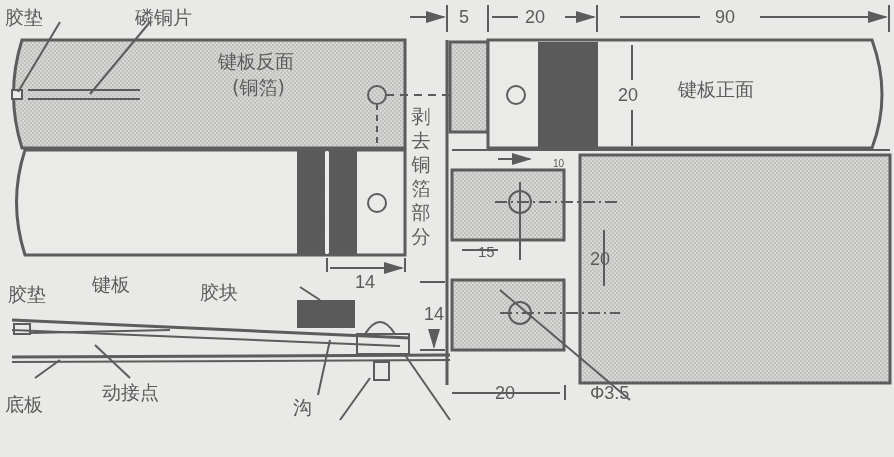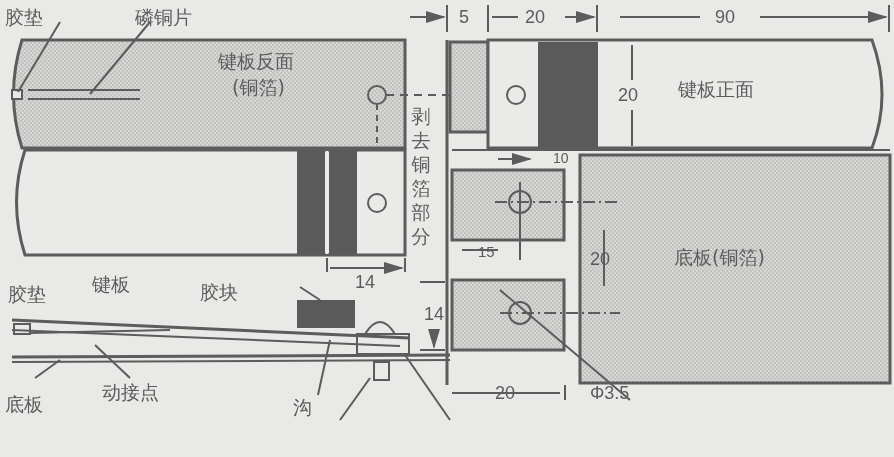--- a/index.html
+++ b/index.html
@@ -122,23 +122,22 @@
   <div>部</div>
   <div>分</div>
 </div>
 
 <span class="num" style="left:459px;top:8px">5</span>
 <span class="num" style="left:525px;top:8px">20</span>
 <span class="num" style="left:715px;top:8px">90</span>
 
 <span class="num" style="left:618px;top:86px">20</span>
 <span class="lbl" style="left:678px;top:80px">键板正面</span>
-<span class="num" style="left:553px;top:151px;font-size:14px">10</span>
+<span class="num" style="left:553px;top:159px;font-size:10px">10</span>
 
-<span class="lbl" style="left:674px;top:248px">底板(铜箔)</span>
 <span class="num" style="left:478px;top:244px;font-size:15px">15</span>
 <span class="num" style="left:590px;top:250px">20</span>
 <span class="num" style="left:424px;top:305px">14</span>
 <span class="num" style="left:495px;top:384px">20</span>
 <span class="num" style="left:590px;top:384px">Φ3.5</span>
 
 <span class="lbl" style="left:8px;top:285px">胶垫</span>
 <span class="lbl" style="left:92px;top:275px">键板</span>
 <span class="lbl" style="left:200px;top:283px">胶块</span>
 <span class="lbl" style="left:5px;top:395px">底板</span>

